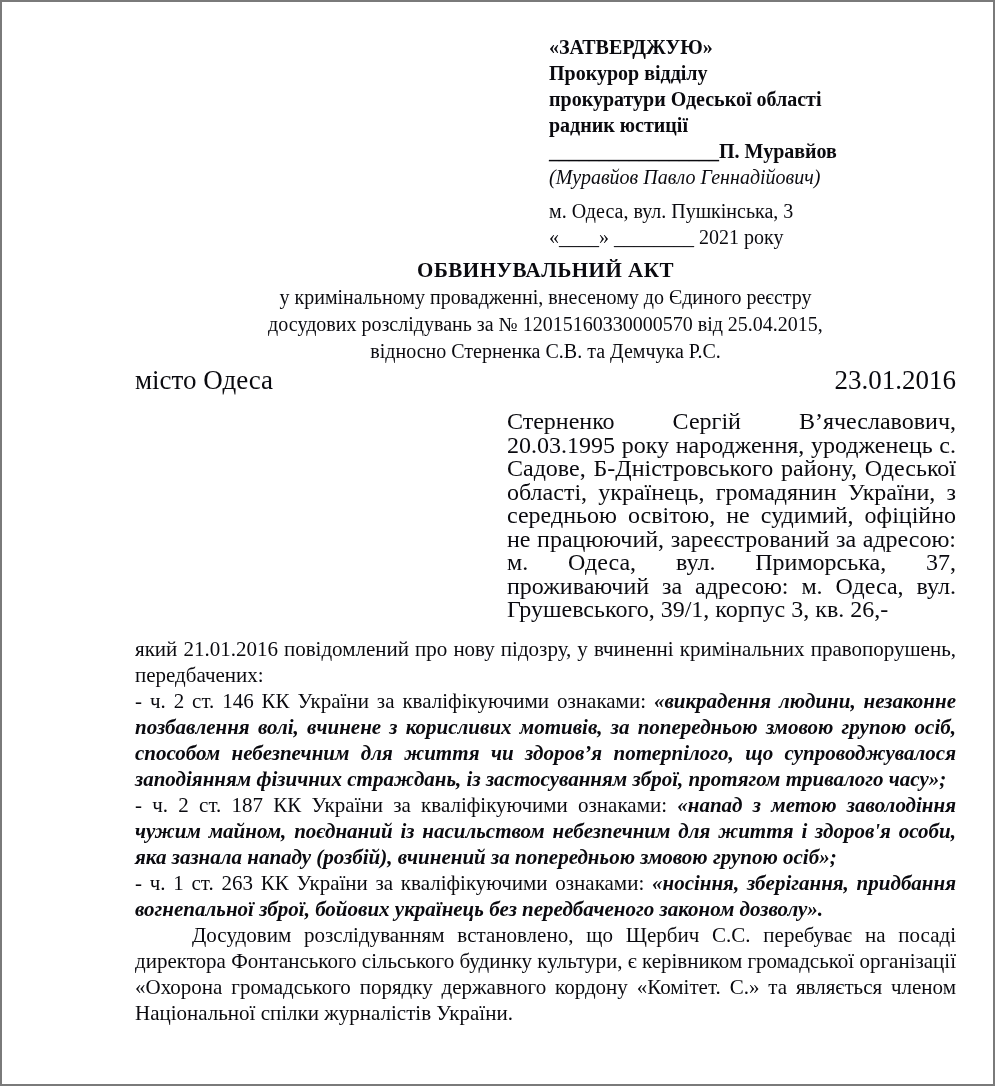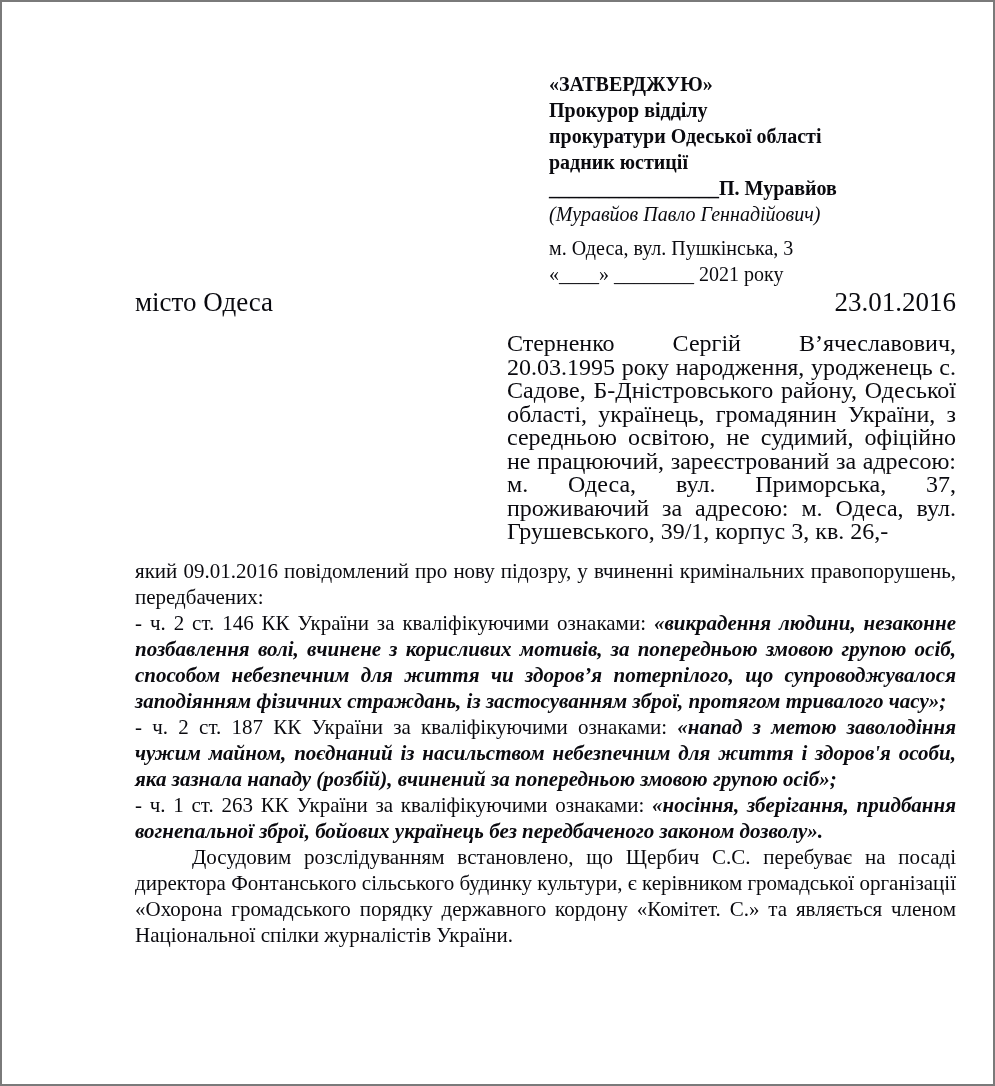--- a/index.html
+++ b/index.html
@@ -6,21 +6,21 @@
   .page {
     width: 995px;
     height: 1086px;
     box-sizing: border-box;
     border: 2px solid #7a7a7a;
     background: #ffffff;
     font-family: "Liberation Serif", "DejaVu Serif", serif;
     color: #0a0a0f;
     overflow: hidden;
   }
-  .content { padding: 69px 37px 0 133px; }
+  .content { padding: 32px 37px 0 133px; }
 
   
   .approval { margin-left: 414px; font-size: 20px; line-height: 26px; }
   .approval .line { white-space: nowrap; }
   .b  { font-weight: bold; }
   .i  { font-style: italic; }
   .bi { font-weight: bold; font-style: italic; }
   .biu { font-weight: bold; font-style: italic; text-decoration: underline; }
   .approval-address { margin-top: 8px; }
 
@@ -57,30 +57,36 @@
       <div class="line b">прокуратури Одеської області</div>
       <div class="line b">радник юстиції</div>
       <div class="line b">_________________П. Муравйов</div>
       <div class="line i">(Муравйов Павло Геннадійович)</div>
       <div class="approval-address">
         <div class="line">м. Одеса, вул. Пушкінська, 3</div>
         <div class="line">«____» ________ 2021 року</div>
       </div>
     </div>
 
+    <div class="title-block">
+      <div class="title-heading">ОБВИНУВАЛЬНИЙ АКТ</div>
+      <div>у кримінальному провадженні, внесеному до Єдиного реєстру</div>
+      <div>досудових розслідувань за № 12015160330000570 від 25.04.2015,</div>
+      <div>відносно Стерненка С.В. та Демчука Р.С.</div>
+    </div>
 
     <div class="meta-row">
       <span>місто Одеса</span>
       <span>23.01.2016</span>
     </div>
 
     <p class="suspect-details">Стерненко Сергій В’ячеславович, 20.03.1995 року народження, уродженець с. Садове, Б-Дністровського району, Одеської області, українець, громадянин України, з середньою освітою, не судимий, офіційно не працюючий, зареєстрований за адресою: м. Одеса, вул. Приморська, 37, проживаючий за адресою: м. Одеса, вул. Грушевського, 39/1, корпус 3, кв. 26,-</p>
 
     <div class="body-text">
-      <p>який 09.01.2016 повідомлений про нову підозру, у вчиненні кримінальних правопорушень, передбачених:</p>
+      <p>який 21.01.2016 повідомлений про нову підозру, у вчиненні кримінальних правопорушень, передбачених:</p>
       <p><span>- ч. 2 ст. 146 КК України за кваліфікуючими ознаками: </span><span class="bi">«викрадення людини, незаконне позбавлення волі, вчинене з корисливих мотивів, за попередньою змовою групою осіб, способом небезпечним для життя чи здоров’я потерпілого, що супроводжувалося заподіянням фізичних страждань, із застосуванням зброї, протягом тривалого часу»;</span></p>
       <p><span>- ч. 2 ст. 187 КК України за кваліфікуючими ознаками: </span><span class="bi">«напад з метою заволодіння чужим майном, поєднаний із насильством небезпечним для життя і здоров'я особи, яка зазнала нападу (розбій), вчинений за попередньою змовою групою осіб»;</span></p>
       <p><span>- ч. 1 ст. 263 КК України за кваліфікуючими ознаками: </span><span class="bi">«носіння, зберігання, придбання вогнепальної зброї, бойових українець без передбаченого законом дозволу».</span></p>
       <p class="final-para">Досудовим розслідуванням встановлено, що Щербич С.С. перебуває на посаді директора Фонтанського сільського будинку культури, є керівником громадської організації «Охорона громадського порядку державного кордону «Комітет. С.» та являється членом Національної спілки журналістів України.</p>
     </div>
 
   </div>
 </div>
 
 </body></html>

